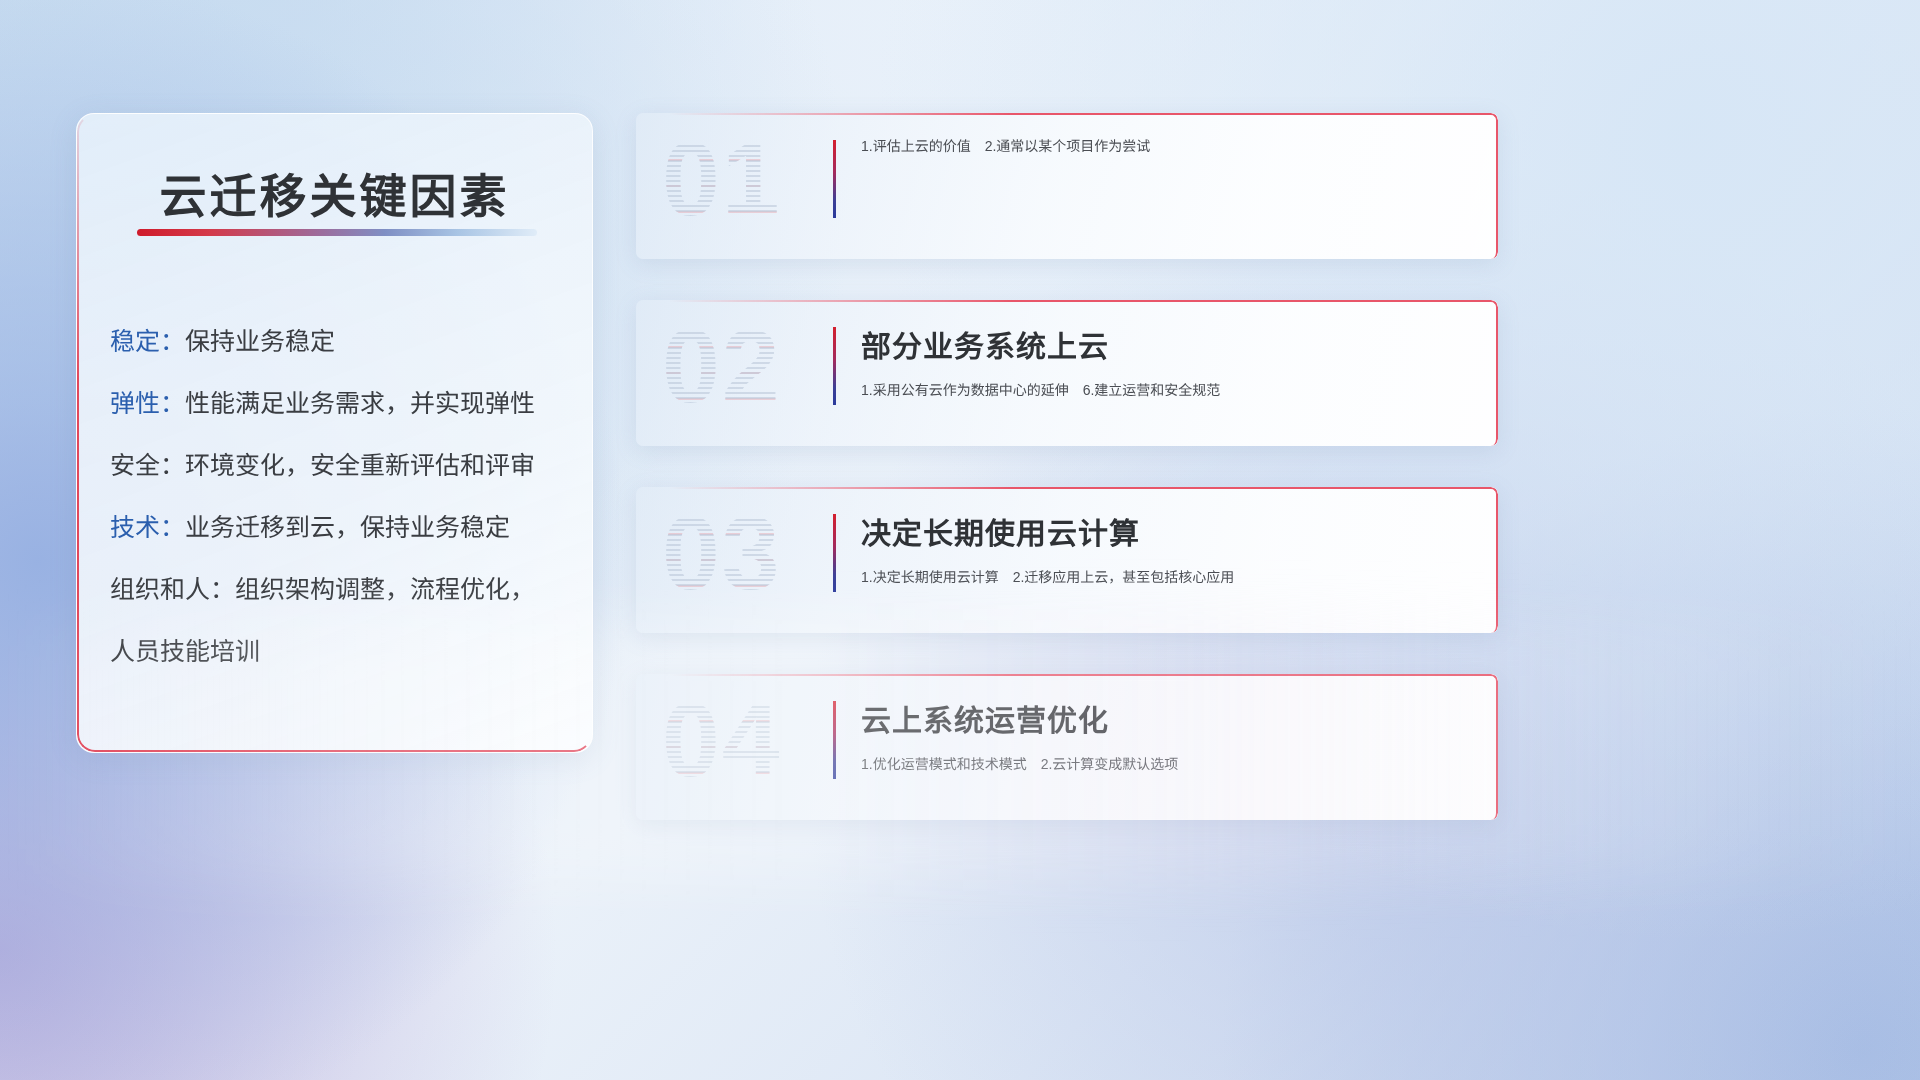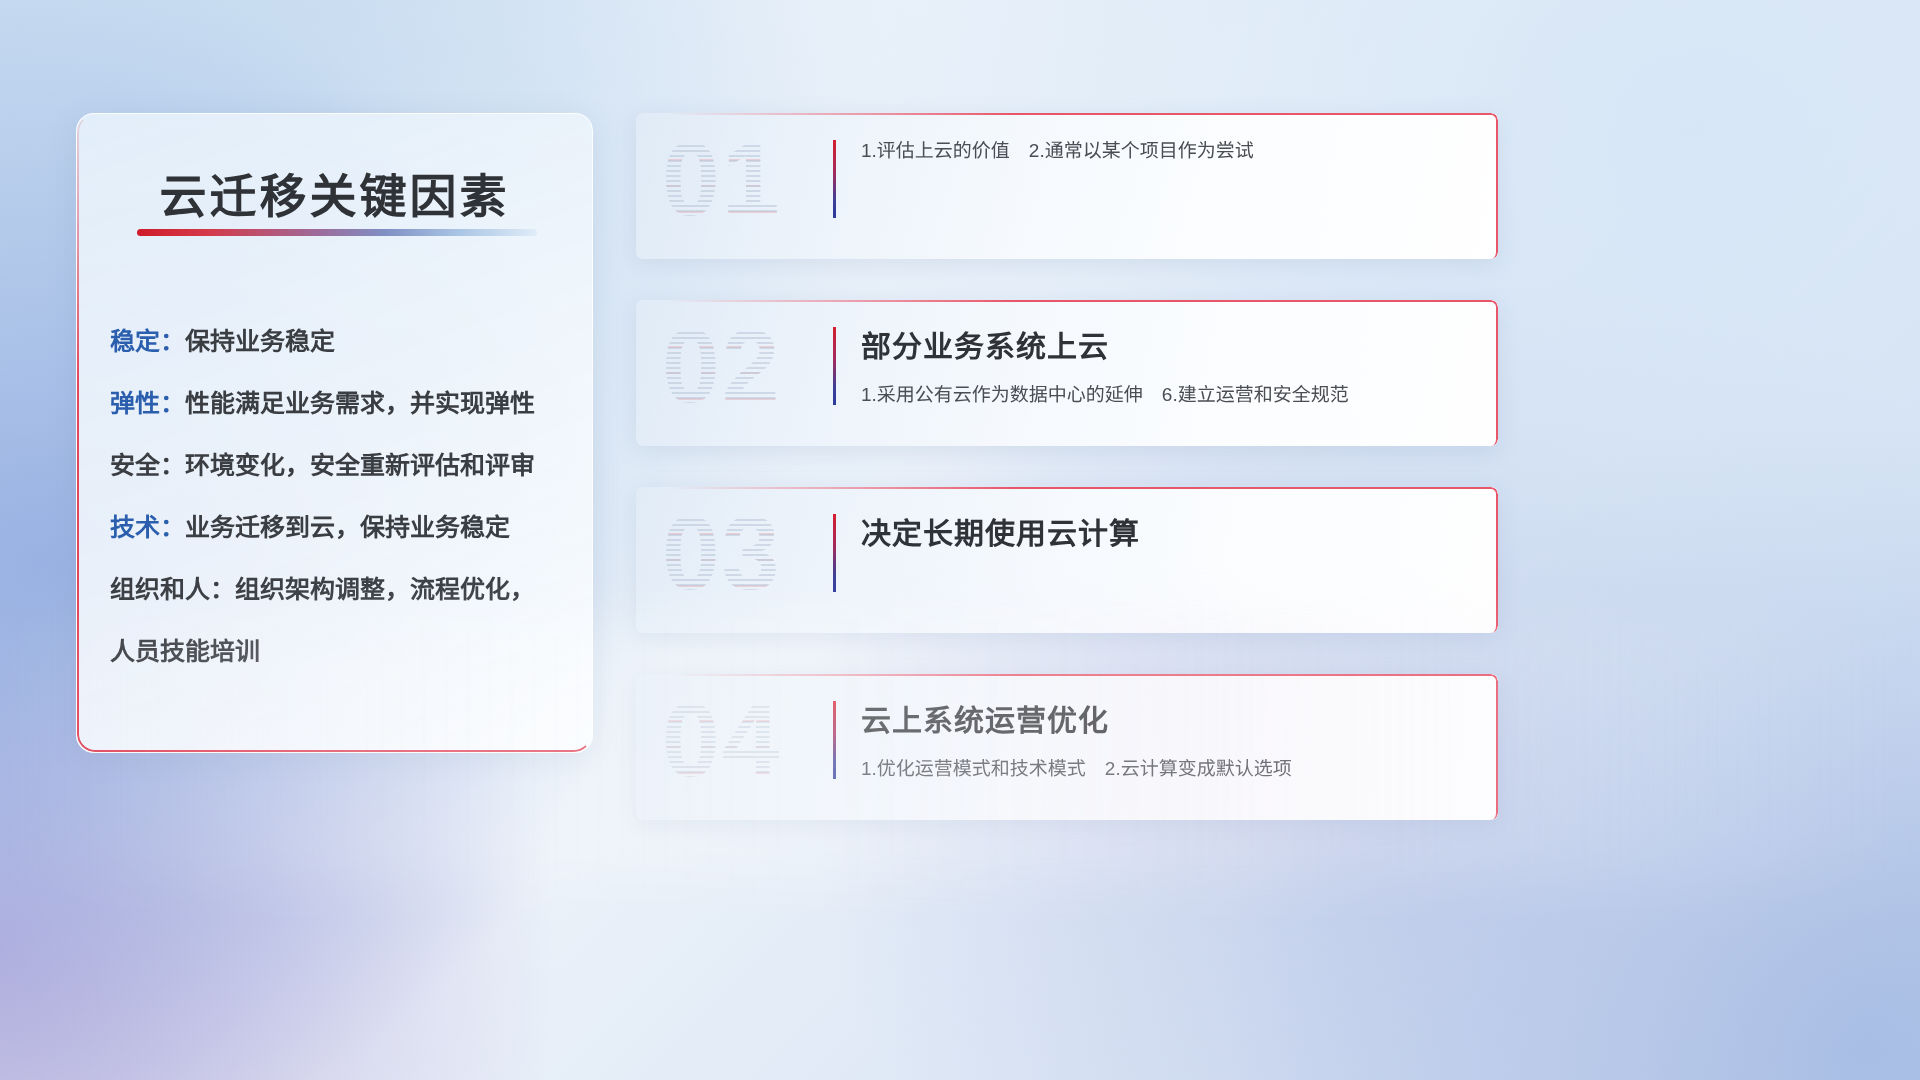--- a/index.html
+++ b/index.html
@@ -107,21 +107,20 @@
         #7f8fc4 62%,
         #a8c4e4 80%,
         rgba(200,222,242,0.35) 100%);
   }
 
   .factor-list {
     position: absolute;
     left: 33px;
     top: 196px;
     right: 18px;
-    font-weight: bold;
   }
   .factor-row {
     font-size: 25px;
     line-height: 62px;
     white-space: nowrap;
     color: #3a3d42;
   }
   .factor-key { color: #2b5fae; }
   .factor-key.plain { color: #3a3d42; }
   .factor-val { color: #3a3d42; }
@@ -219,21 +218,21 @@
     right: 16px;
   }
   .step-title {
     font-size: 30px;
     font-weight: 700;
     color: #2f3236;
     letter-spacing: 1px;
     margin-bottom: 13px;
   }
   .step-sub {
-    font-size: 19px;
+    font-size: 14px;
     color: #4a4d53;
     white-space: nowrap;
   }
 </style>
 </head>
 <body>
 
 <div id="slide">
 
   <section class="left-card">
@@ -295,20 +294,21 @@
       </div>
     </article>
 
     <article class="step-card">
       <div class="step-edge"></div>
       <div class="step-num-warm">03</div>
       <div class="step-num">03</div>
       <div class="step-bar"></div>
       <div class="step-text">
         <div class="step-title">决定长期使用云计算</div>
+        <div class="step-sub">1.决定长期使用云计算　2.迁移应用上云，甚至包括核心应用</div>
       </div>
     </article>
 
     <article class="step-card">
       <div class="step-edge"></div>
       <div class="step-num-warm">04</div>
       <div class="step-num">04</div>
       <div class="step-bar"></div>
       <div class="step-text">
         <div class="step-title">云上系统运营优化</div>

